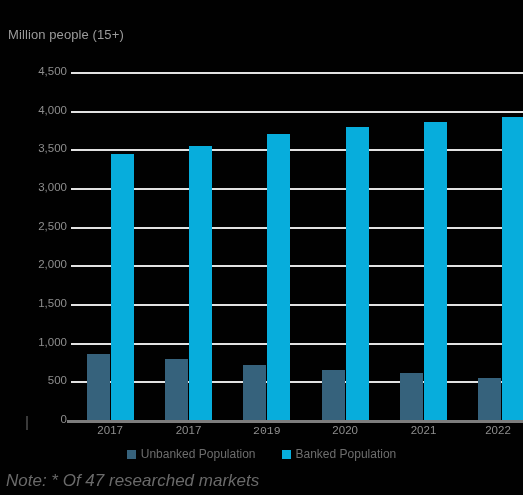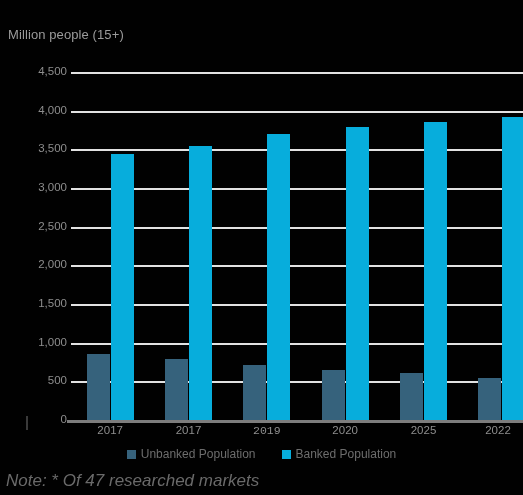--- a/index.html
+++ b/index.html
@@ -158,21 +158,21 @@
         <div class="bar" title="Unbanked Population 2022: 555" style="left: 455.333px; width: 23px; height: 42.92px; top: 378.08px; position: absolute; background: rgb(54, 98, 124);"></div>
         <div class="bar" title="Banked Population 2022: 3935" style="left: 479.333px; width: 23px; height: 304.307px; top: 116.693px; position: absolute; background: rgb(7, 173, 220);"></div>
       </div>
     <div id="baseline"></div>
     <div id="yaxis-line"></div>
     <div id="xtick-labels">
         <div class="xtick-label" style="left: 57.1667px; width: 60px; text-align: center;">2017</div>
         <div class="xtick-label" style="left: 135.5px; width: 60px;">2017</div>
         <div class="xtick-label" style="left: 213.833px; width: 60px; font-family: Liberation Mono, monospace;">2019</div>
         <div class="xtick-label" style="left: 292.167px; width: 60px;">2020</div>
-        <div class="xtick-label" style="left: 370.5px; width: 60px;">2025</div>
+        <div class="xtick-label" style="left: 370.5px; width: 60px;">2021</div>
         <div class="xtick-label" style="left: 445px; width: 60px;">2022</div>
       </div>
   </div>
 
   <div id="legend">
       <div class="legend-item">
         <span class="legend-swatch" style="background: rgb(54, 98, 124);"></span>
         <span class="legend-label">Unbanked Population</span>
       </div>
       <div class="legend-item">

